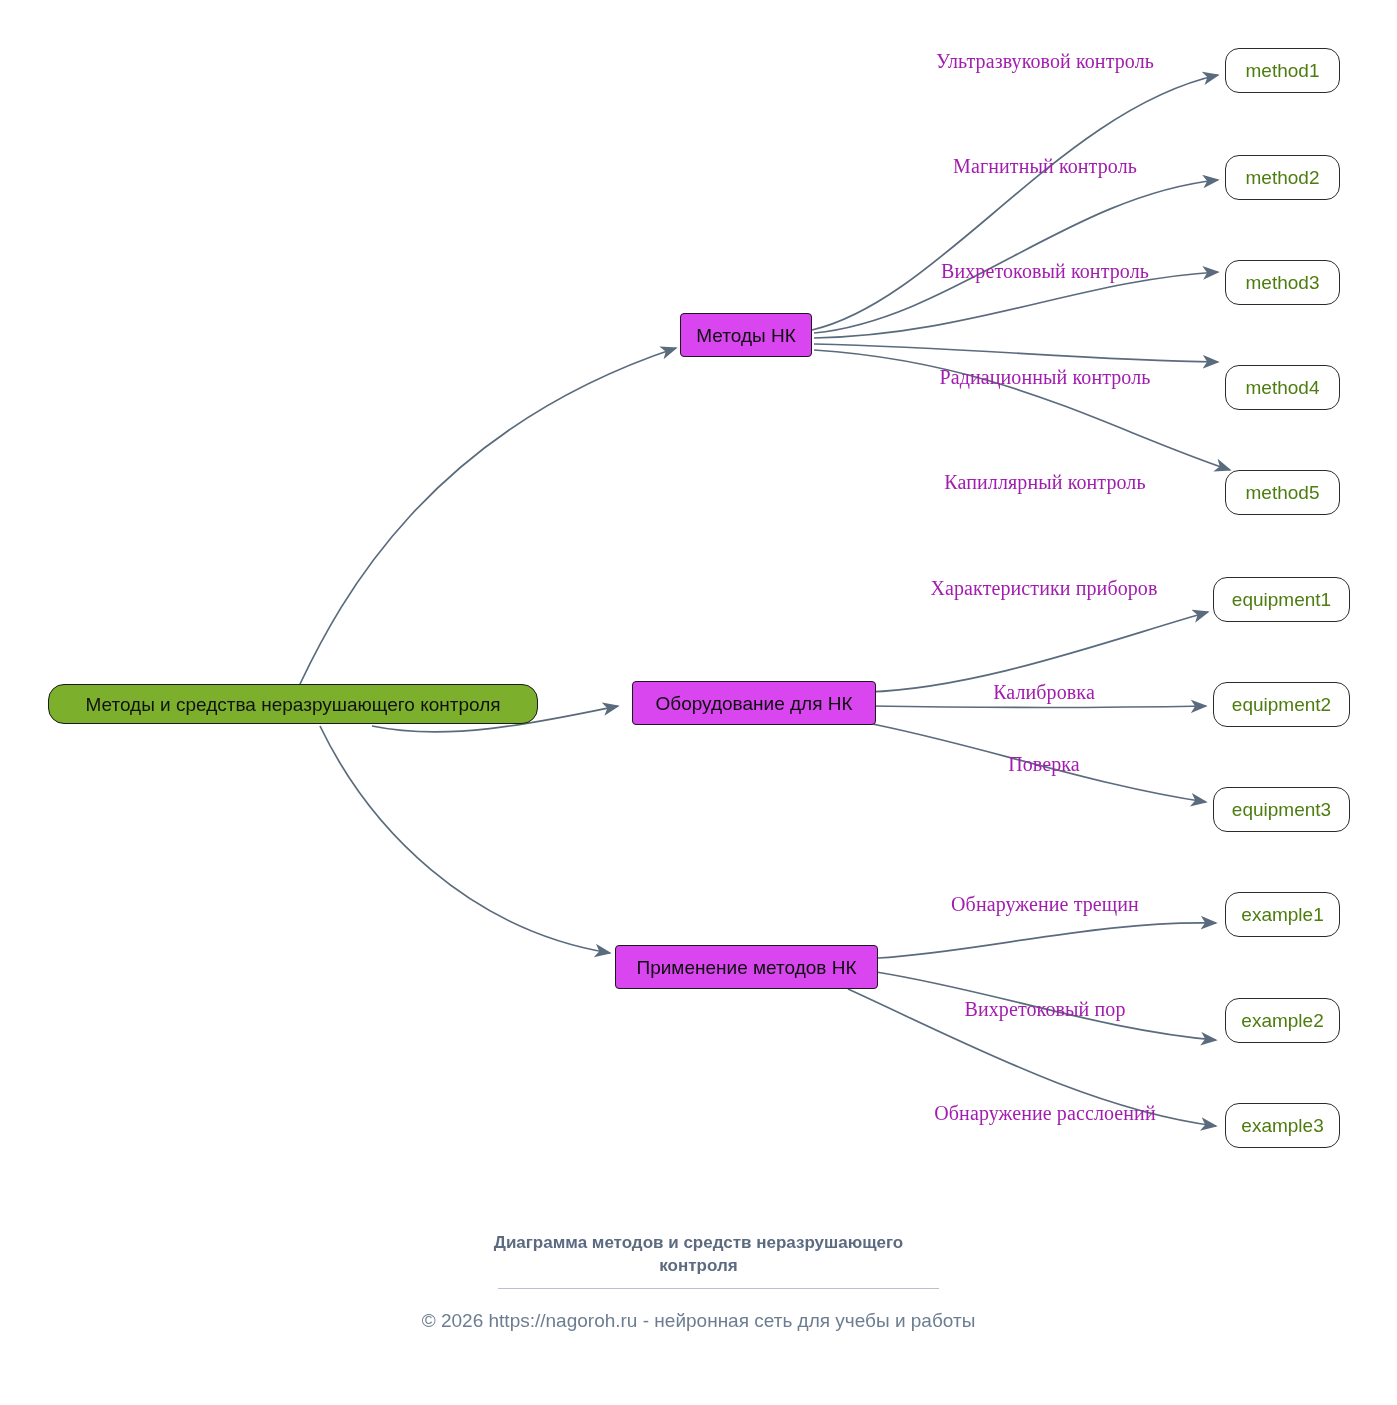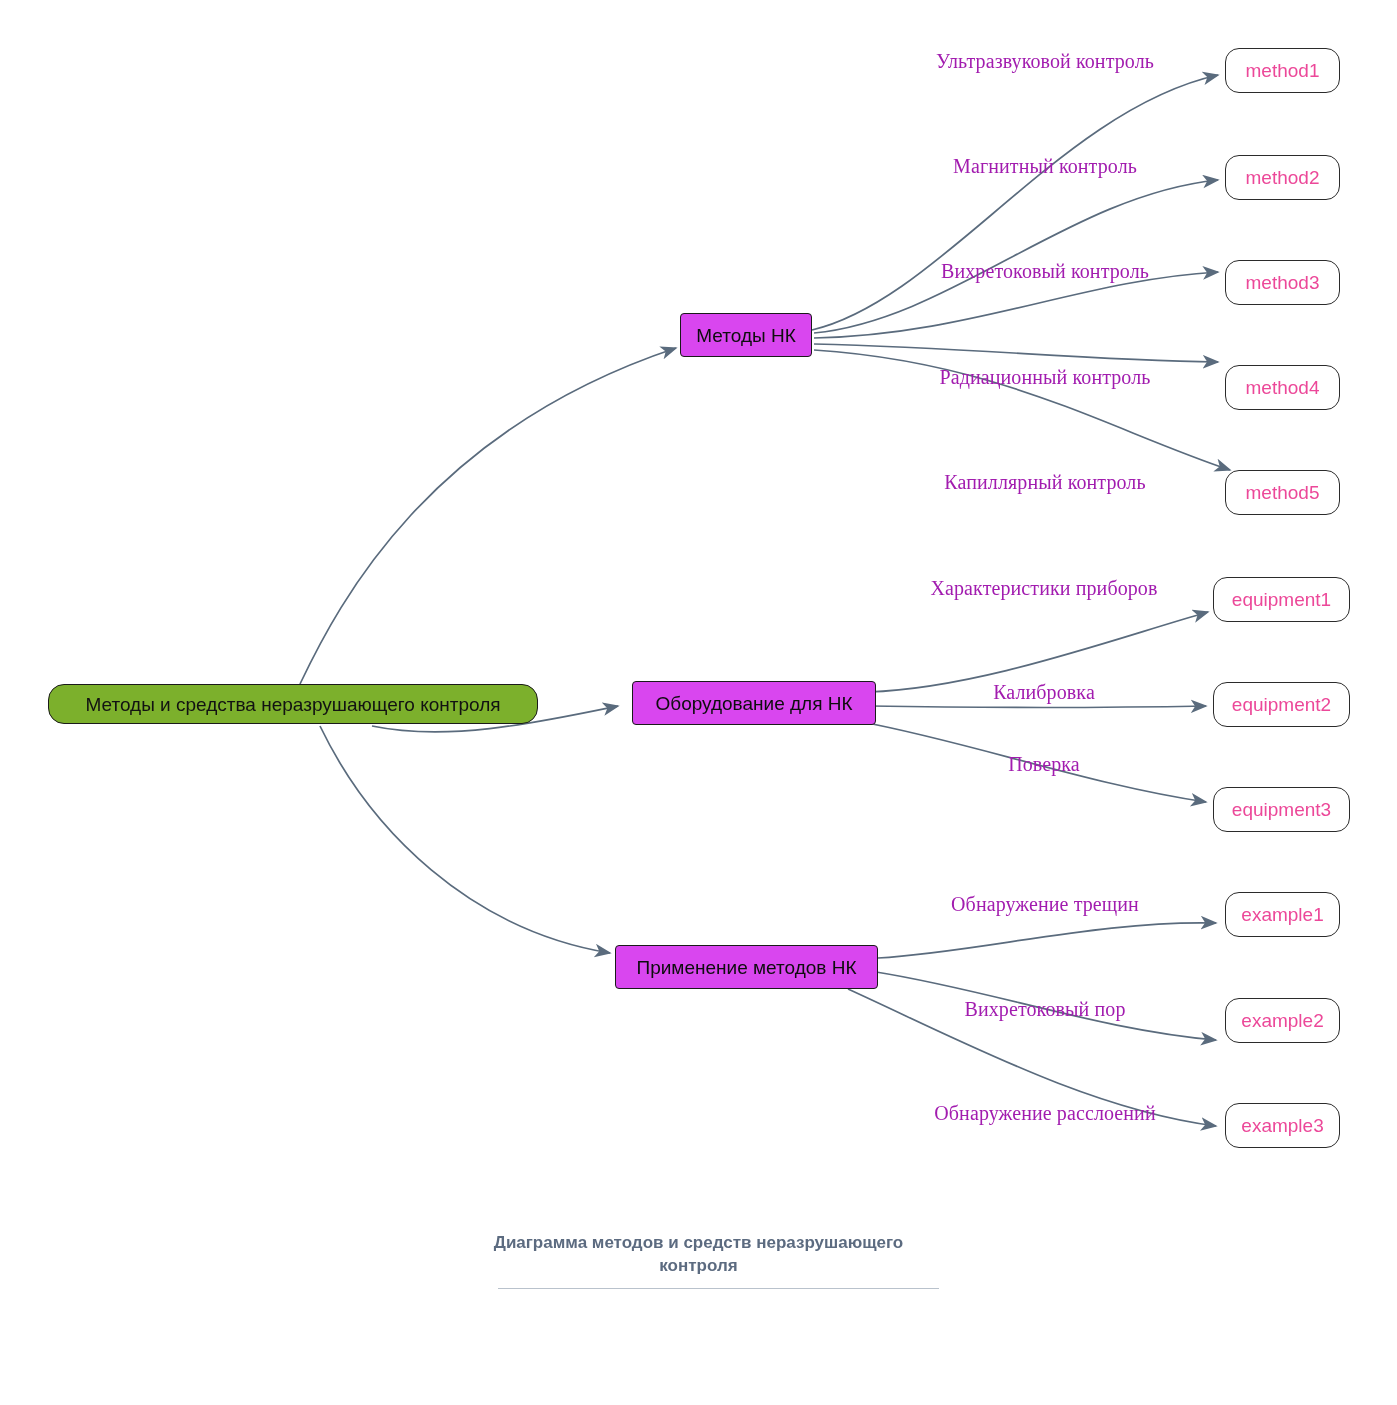--- a/index.html
+++ b/index.html
@@ -53,21 +53,21 @@
     background: #d946ef;
     border: 1.6px solid #1a1a1a;
     color: #0d0d0d;
     font-size: 19px;
     padding: 0 16px;
     border-radius: 4px;
   }
   .node-leaf {
     background: #ffffff;
     border: 1.7px solid #2b2b2b;
-    color: #ec4899;
+    color: #4d7c0f;
     font-size: 19px;
     padding: 0 23px;
     border-radius: 14px;
   }
   .edge-label {
     position: absolute;
     font-family: "Liberation Serif", serif;
     font-size: 20px;
     color: #a21caf;
     white-space: nowrap;
@@ -205,14 +205,15 @@
 
   <div class="edge-label" style="left:1045px; top:904px;">Обнаружение трещин</div>
   <div class="edge-label" style="left:1045px; top:1009px;">Вихретоковый пор</div>
   <div class="edge-label" style="left:1045px; top:1113px;">Обнаружение расслоений</div>
 
   <div id="footer-title">
     <span>Диаграмма методов и средств неразрушающего</span>
     <span class="l2">контроля</span>
   </div>
   <div id="footer-rule"></div>
+  <div id="footer-credit">© 2026 https://nagoroh.ru - нейронная сеть для учебы и работы</div>
 
 </div>
 
 </body></html>

